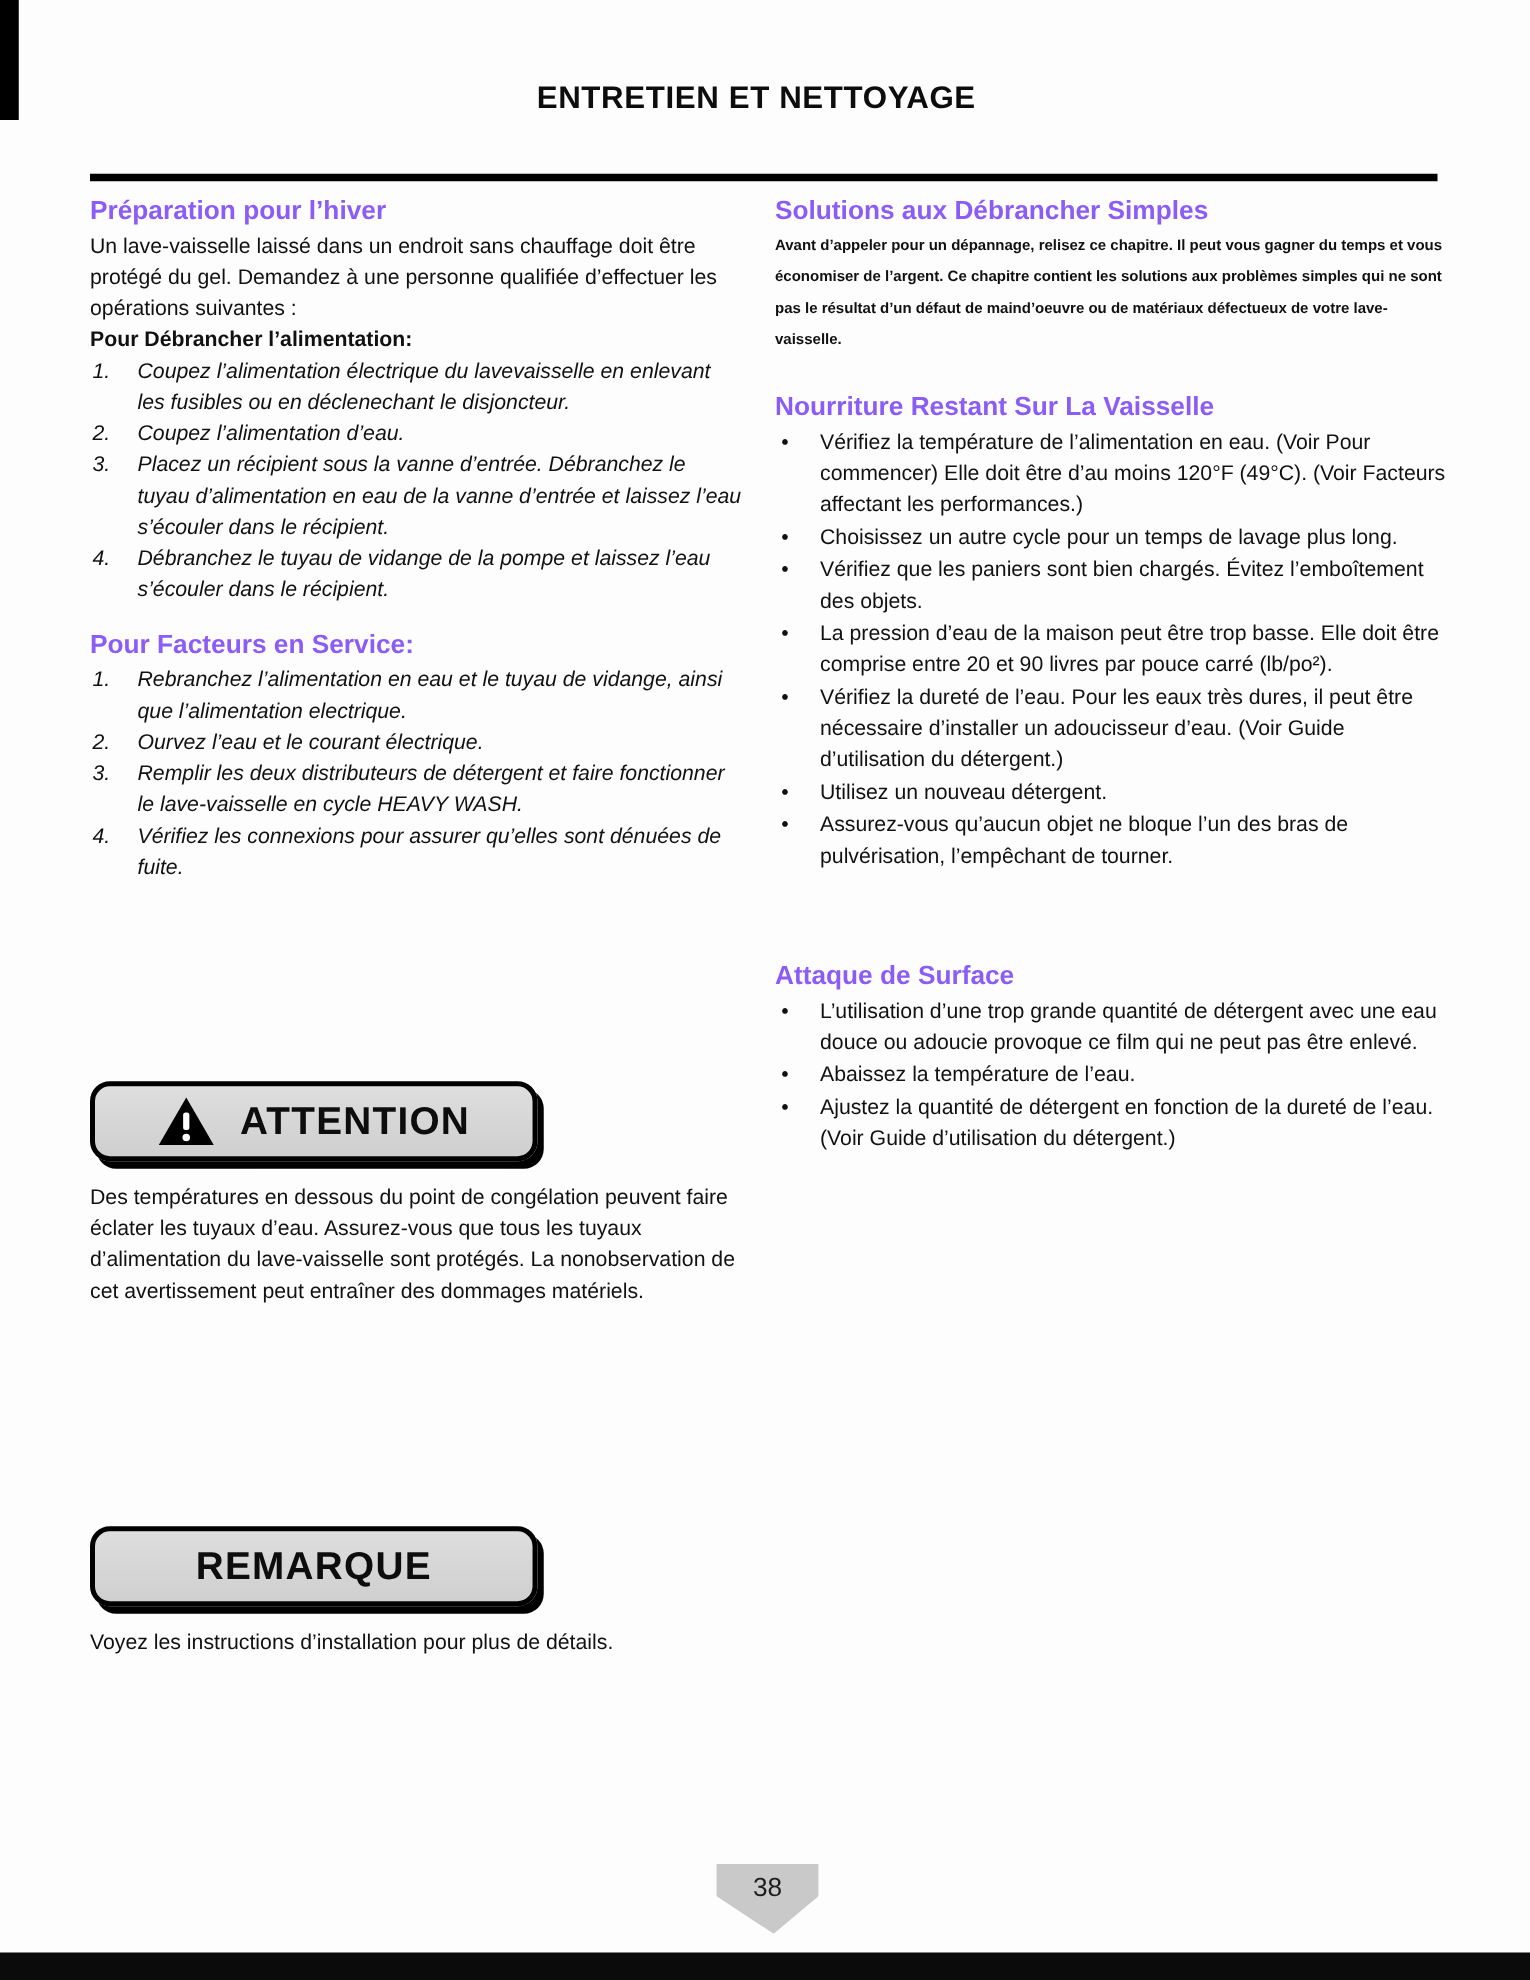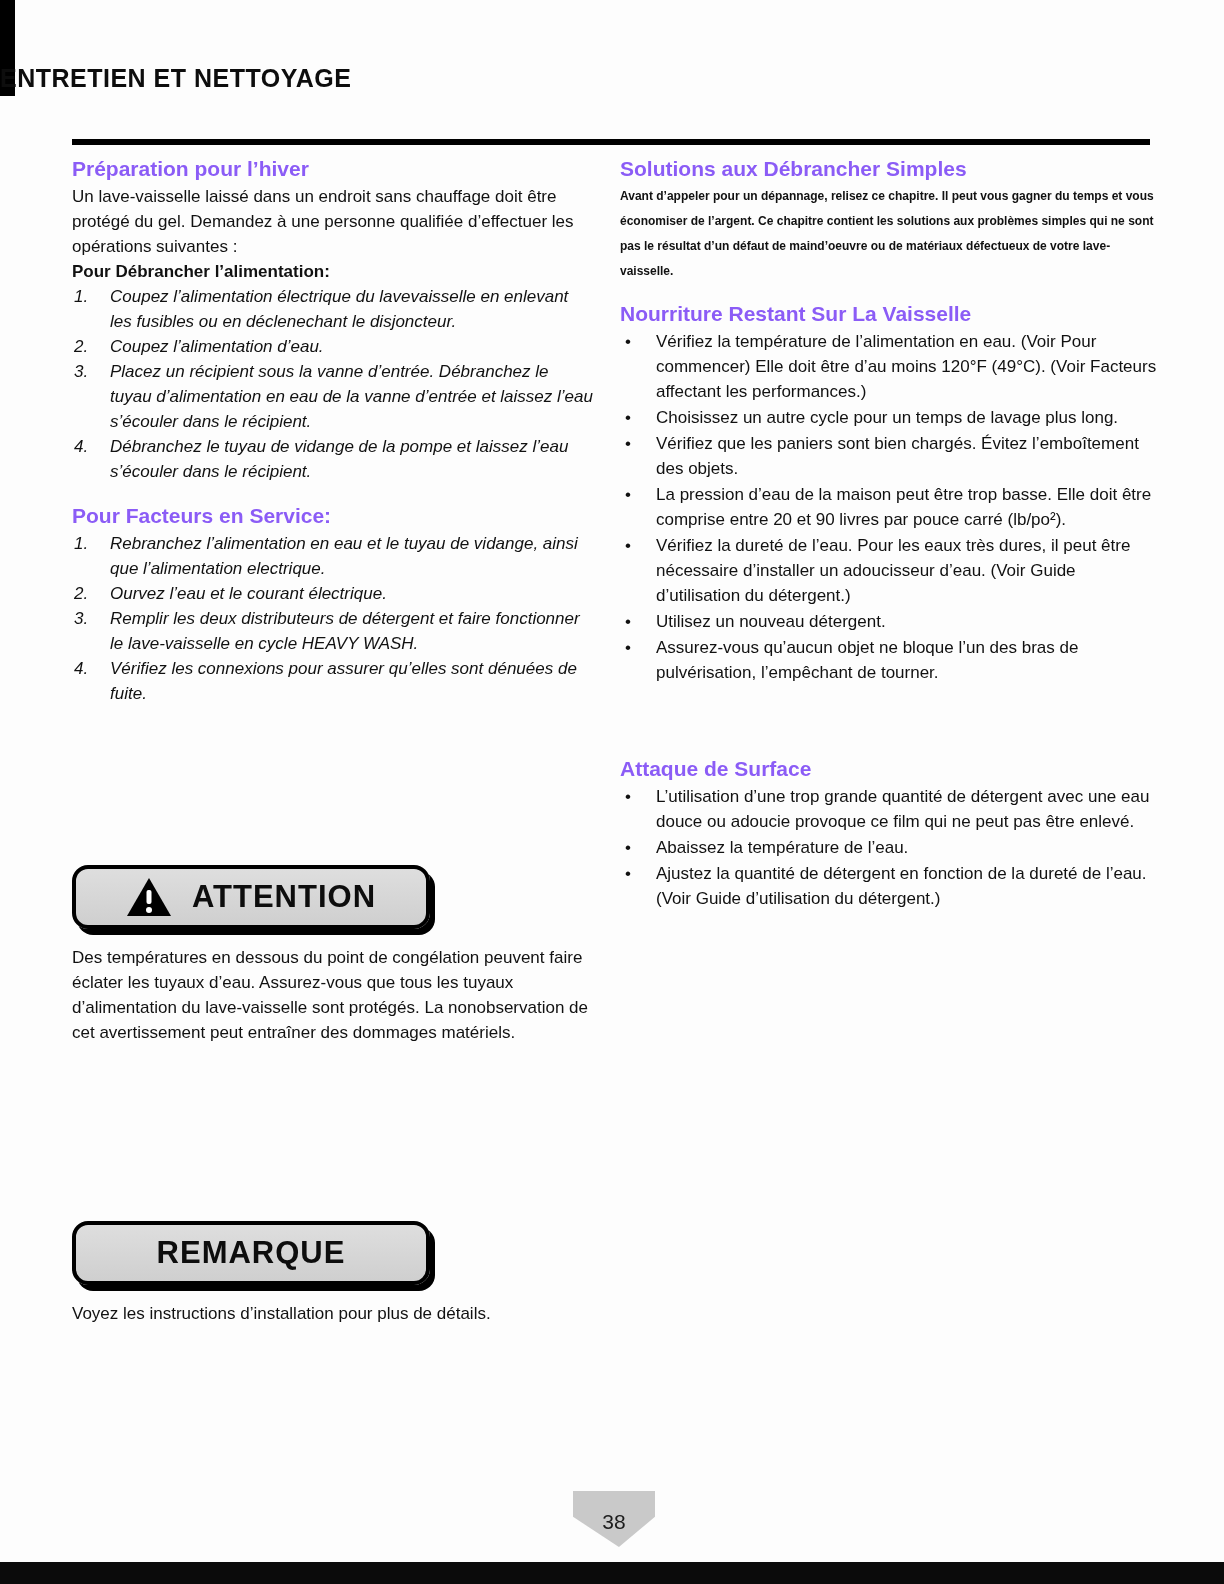--- a/index.html
+++ b/index.html
@@ -15,21 +15,21 @@
   }
 
   
   .scan-mark-top { position: absolute; left: 0; top: 0; width: 15px; height: 96px; background: #000; }
   .scan-band-bottom { position: absolute; left: 0; bottom: 0; width: 100%; height: 22px; background: #0b0b0b; }
 
   .doc-title {
     position: absolute;
     top: 64px; left: 0;
     width: 1210px;
-    text-align: left;
+    text-align: center;
     font-size: 25px;
     font-weight: bold;
     letter-spacing: 0.5px;
     color: #0d0d0d;
   }
 
   .title-rule {
     position: absolute;
     top: 139px; left: 72px;
     width: 1078px; height: 6px;
@@ -114,21 +114,21 @@
     height: 56px;
   }
   .page-number-shape {
     position: absolute;
     inset: 0;
     background: #c9c9c9;
     clip-path: polygon(0 0, 100% 0, 100% 46%, 56% 100%, 0 46%);
   }
   .page-number {
     position: absolute;
-    top: 19px; left: 0;
+    top: 8px; left: 0;
     width: 100%;
     text-align: center;
     font-size: 21px;
     color: #1c1c1c;
   }
 </style>
 </head>
 <body>
 
 <div class="page">
@@ -185,21 +185,21 @@
 
   </div>
 
   <div class="col-right">
 
     <div>
       <div class="h2">Solutions aux Débrancher Simples</div>
       <p class="body-bold">Avant d’appeler pour un dépannage, relisez ce chapitre. Il peut vous gagner du temps et vous économiser de l’argent. Ce chapitre contient les solutions aux problèmes simples qui ne sont pas le résultat d’un défaut de maind’oeuvre ou de matériaux défectueux de votre lave-vaisselle.</p>
     </div>
 
-    <div class="section-gap" style="margin-top:16px;">
+    <div class="section-gap" style="margin-top:28px;">
       <div class="h2">Nourriture Restant Sur La Vaisselle</div>
       <ul class="bullets">
         <li>Vérifiez la température de l’alimentation en eau. (Voir Pour commencer) Elle doit être d’au moins 120°F (49°C). (Voir Facteurs affectant les performances.)</li>
         <li>Choisissez un autre cycle pour un temps de lavage plus long.</li>
         <li>Vérifiez que les paniers sont bien chargés. Évitez l’emboîtement des objets.</li>
         <li>La pression d’eau de la maison peut être trop basse. Elle doit être comprise entre 20 et 90 livres par pouce carré (lb/po²).</li>
         <li>Vérifiez la dureté de l’eau. Pour les eaux très dures, il peut être nécessaire d’installer un adoucisseur d’eau. (Voir Guide d’utilisation du détergent.)</li>
         <li>Utilisez un nouveau détergent.</li>
         <li>Assurez-vous qu’aucun objet ne bloque l’un des bras de pulvérisation, l’empêchant de tourner.</li>
       </ul>

